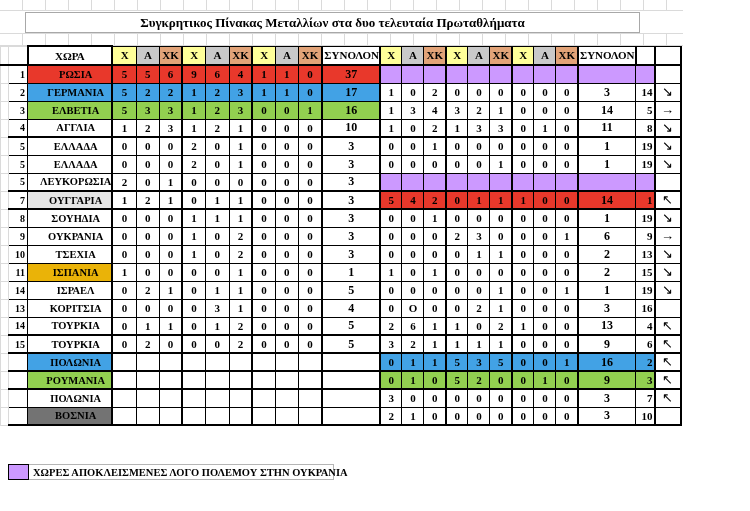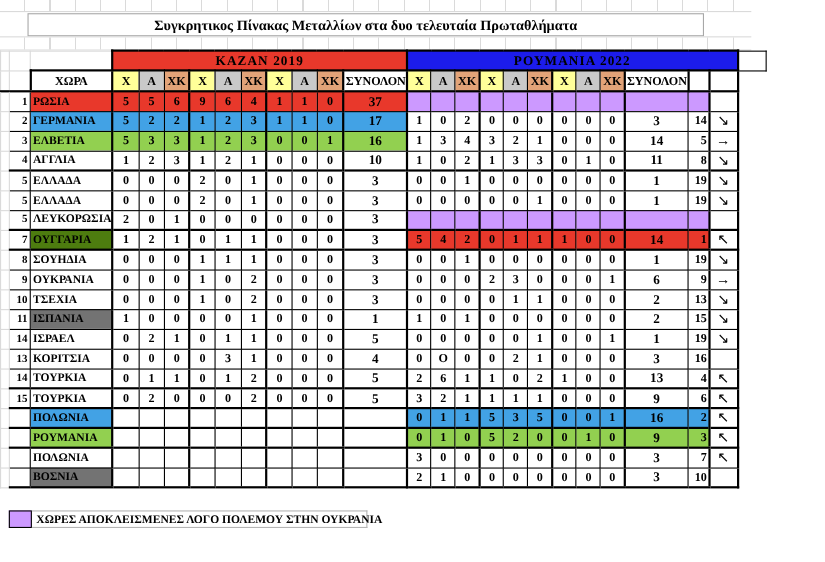--- a/index.html
+++ b/index.html
@@ -20,21 +20,21 @@
   tr.r-hdr td{height:17px;font-size:11px;}
   tbody tr{height:18px;}
   .lt{border-color:#dadada;}
   .nb{border:0;}
   .box2{border:2px solid #000;}
   .bl2{border-left:2px solid #000;}
   .br2{border-right:2px solid #000;}
   .bt2{border-top:2px solid #000;}
   .bb2{border-bottom:2px solid #000;}
   .num{text-align:right;padding-right:2px;font-size:10px;}
-  .name{text-align:left;padding-left:2px;font-size:10.5px;}
+  .name{text-align:center;padding-left:12px;font-size:10.5px;}
   .total{font-size:12px;}
   .thdr{font-size:8.5px;text-align:left;padding-left:1px;letter-spacing:0;}
   .rank{text-align:right;padding-right:1px;}
   .arrow{font-size:13px;font-weight:400;}
   #footnote{position:absolute;left:8px;top:464px;display:flex;align-items:stretch;height:16px;}
   #footnote .swatch{width:19px;border:1px solid #000;}
   #footnote .ftext{width:300px;border:1px solid #b5b5b5;border-left:0;font-size:10.5px;
     line-height:16px;padding-left:4px;text-align:left;white-space:nowrap;}
 </style>
 </head>
@@ -67,28 +67,20 @@
       <col style="width: 22px;">
       <col style="width: 22px;">
       <col style="width: 22px;">
       <col style="width: 22px;">
       <col style="width: 40px;">
       <col style="width: 19px;">
       <col style="width: 26px;">
       <col style="width: 26px;">
     </colgroup>
   <thead>
-      <tr class="r-banner">
-        <td class="lt"></td>
-        <td class="lt"></td>
-        <td class="lt"></td>
-        <td class="box2" colspan="10" style="background-color: rgb(232, 56, 43);">ΚΑΖΑΝ 2019</td>
-        <td class="box2" colspan="12" style="background-color: rgb(28, 28, 235);">ΡΟΥΜΑΝΙΑ 2022</td>
-        <td></td>
-      </tr>
       <tr class="r-hdr">
         <td class="lt bb2"></td>
         <td class="lt bb2"></td>
         <td class="box2">ΧΩΡΑ</td>
         <td class="bb2 bl2" style="background-color: rgb(255, 255, 153);">Χ</td>
         <td class="bb2" style="background-color: rgb(201, 201, 201);">Α</td>
         <td class="bb2" style="background-color: rgb(226, 163, 120);">ΧΚ</td>
         <td class="bb2 bl2" style="background-color: rgb(255, 255, 153);">Χ</td>
         <td class="bb2" style="background-color: rgb(201, 201, 201);">Α</td>
         <td class="bb2" style="background-color: rgb(226, 163, 120);">ΧΚ</td>
@@ -304,21 +296,21 @@
         <td style="background-color: rgb(204, 153, 255);"></td>
         <td style="background-color: rgb(204, 153, 255);"></td>
         <td class="total bl2" style="background-color: rgb(204, 153, 255);"></td>
         <td class="rank" style="background-color: rgb(204, 153, 255);"></td>
         <td class="arrow bl2 br2"></td>
         <td class="nb"></td>
       </tr>
       <tr>
         <td class="lt"></td>
         <td class="num bt2 bb2">7</td>
-        <td class="name bt2 bb2" style="background-color: #4d7c0f;">ΟΥΓΓΑΡΙΑ</td>
+        <td class="name bt2 bb2" style="background-color: #e5e5e5;">ΟΥΓΓΑΡΙΑ</td>
         <td class="bl2 bt2 bb2" style="background-color: rgb(255, 255, 255);">1</td>
         <td class=" bt2 bb2" style="background-color: rgb(255, 255, 255);">2</td>
         <td class=" bt2 bb2" style="background-color: rgb(255, 255, 255);">1</td>
         <td class="bl2 bt2 bb2" style="background-color: rgb(255, 255, 255);">0</td>
         <td class=" bt2 bb2" style="background-color: rgb(255, 255, 255);">1</td>
         <td class=" bt2 bb2" style="background-color: rgb(255, 255, 255);">1</td>
         <td class="bl2 bt2 bb2" style="background-color: rgb(255, 255, 255);">0</td>
         <td class=" bt2 bb2" style="background-color: rgb(255, 255, 255);">0</td>
         <td class=" bt2 bb2" style="background-color: rgb(255, 255, 255);">0</td>
         <td class="total bl2 br2 bt2 bb2" style="background-color: rgb(255, 255, 255);">3</td>
@@ -416,21 +408,21 @@
         <td style="background-color: rgb(255, 255, 255);">0</td>
         <td style="background-color: rgb(255, 255, 255);">0</td>
         <td class="total bl2" style="background-color: rgb(255, 255, 255);">2</td>
         <td class="rank" style="background-color: rgb(255, 255, 255);">13</td>
         <td class="arrow bl2 br2">↘</td>
         <td class="nb"></td>
       </tr>
       <tr>
         <td class="lt"></td>
         <td class="num">11</td>
-        <td class="name" style="background-color: #737373;">ΙΣΠΑΝΙΑ</td>
+        <td class="name" style="background-color: #eab308;">ΙΣΠΑΝΙΑ</td>
         <td class="bl2" style="background-color: rgb(255, 255, 255);">1</td>
         <td style="background-color: rgb(255, 255, 255);">0</td>
         <td style="background-color: rgb(255, 255, 255);">0</td>
         <td class="bl2" style="background-color: rgb(255, 255, 255);">0</td>
         <td style="background-color: rgb(255, 255, 255);">0</td>
         <td style="background-color: rgb(255, 255, 255);">1</td>
         <td class="bl2" style="background-color: rgb(255, 255, 255);">0</td>
         <td style="background-color: rgb(255, 255, 255);">0</td>
         <td style="background-color: rgb(255, 255, 255);">0</td>
         <td class="total bl2 br2" style="background-color: rgb(255, 255, 255);">1</td>

